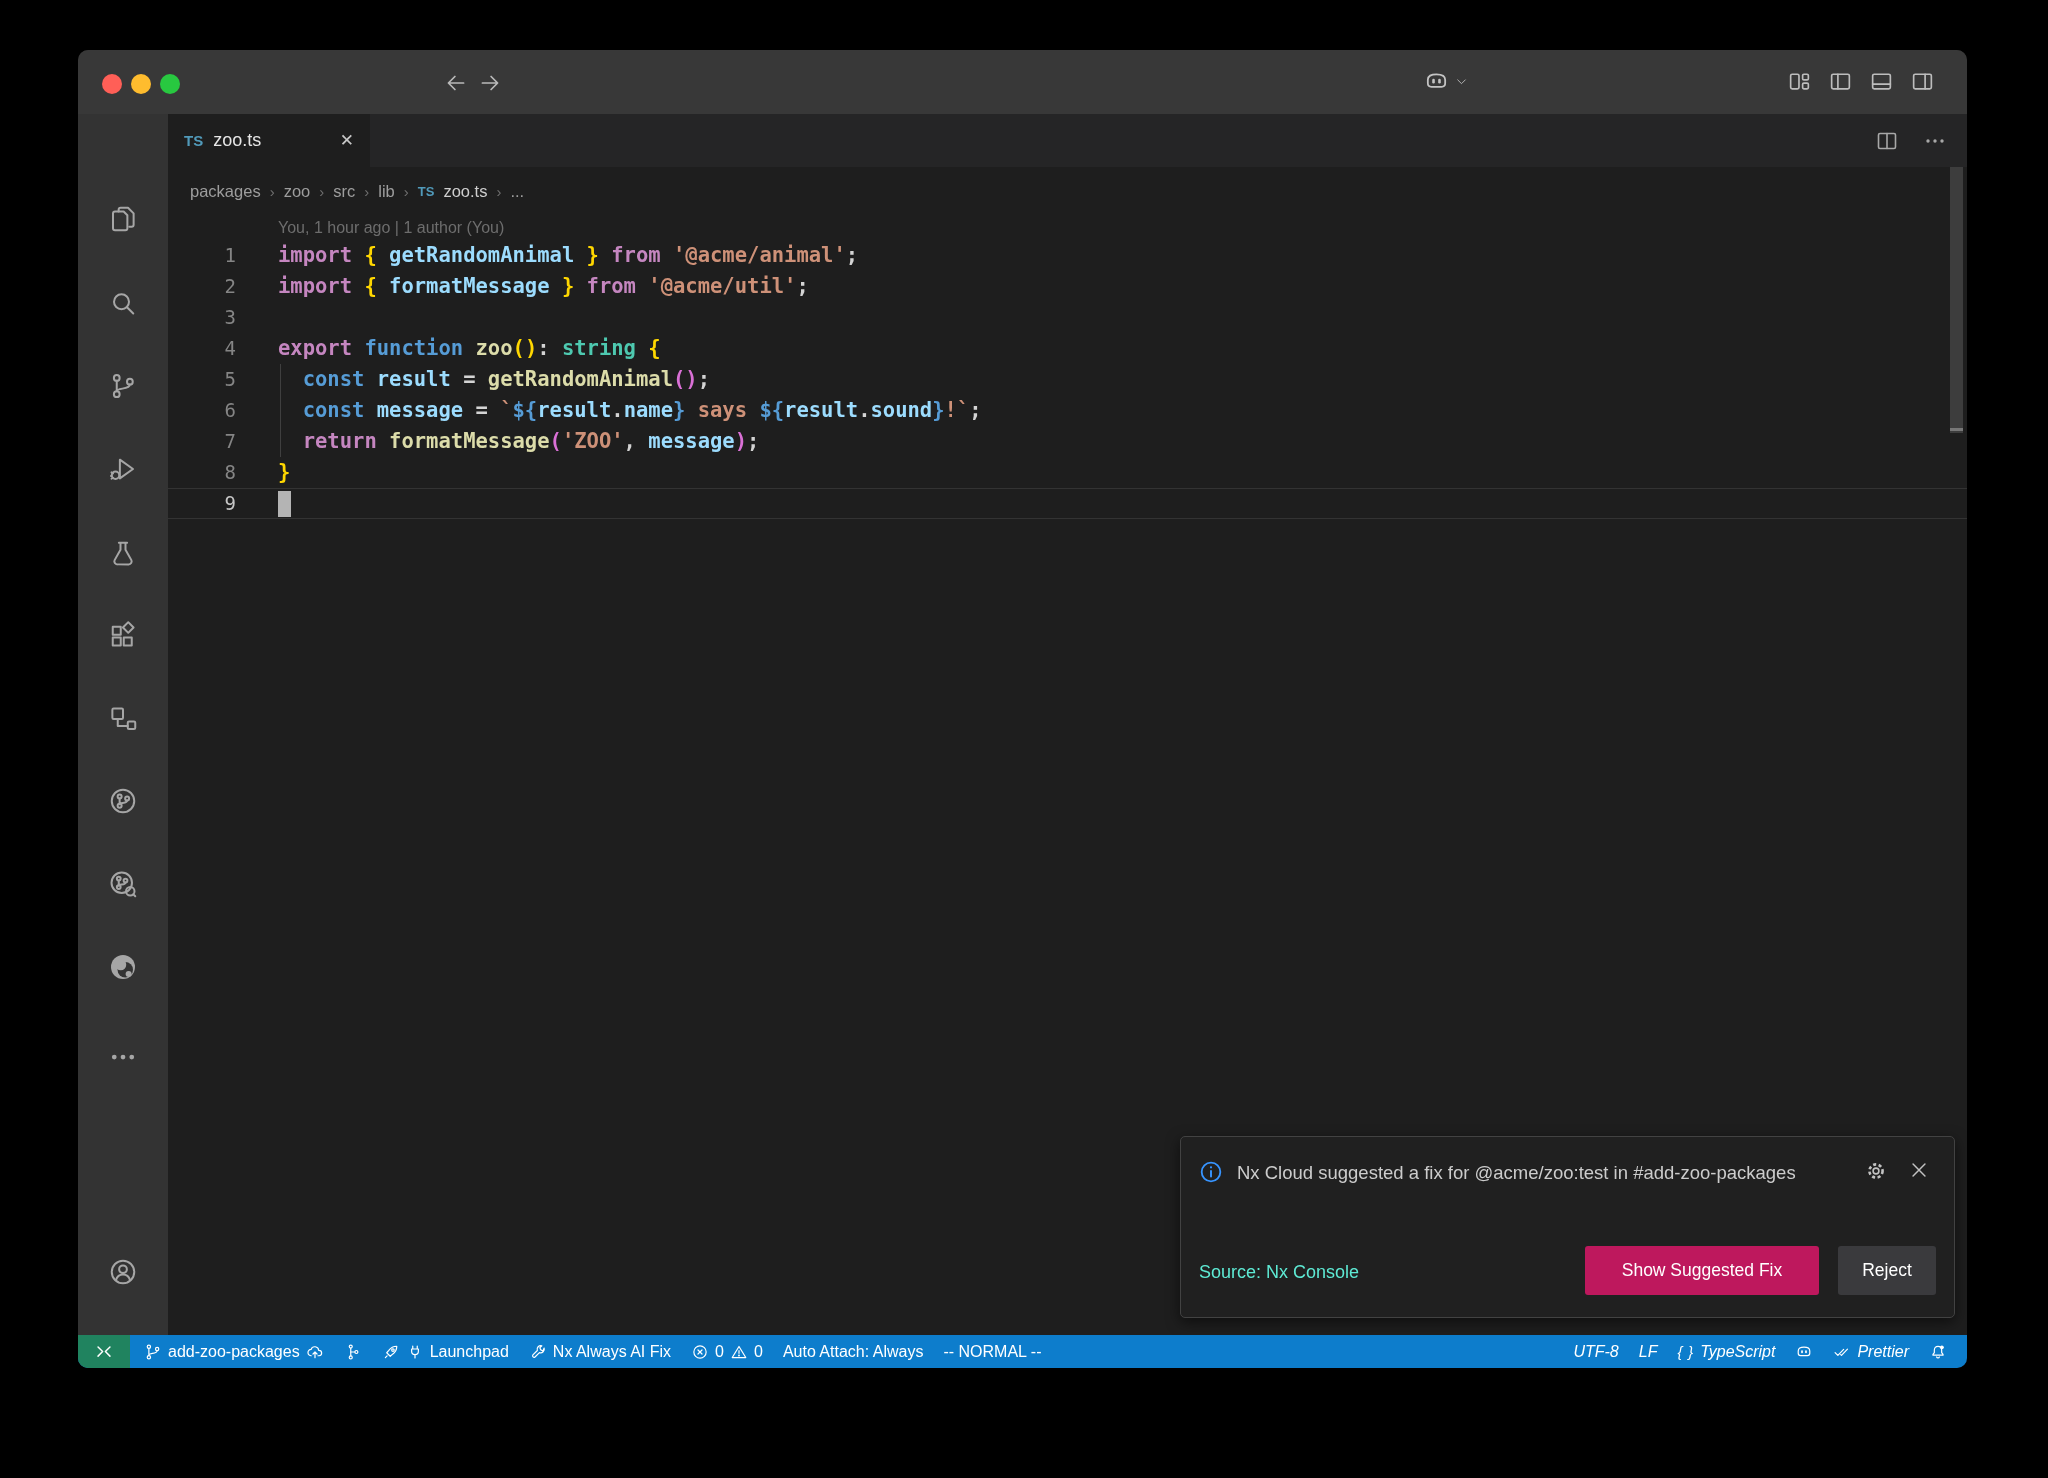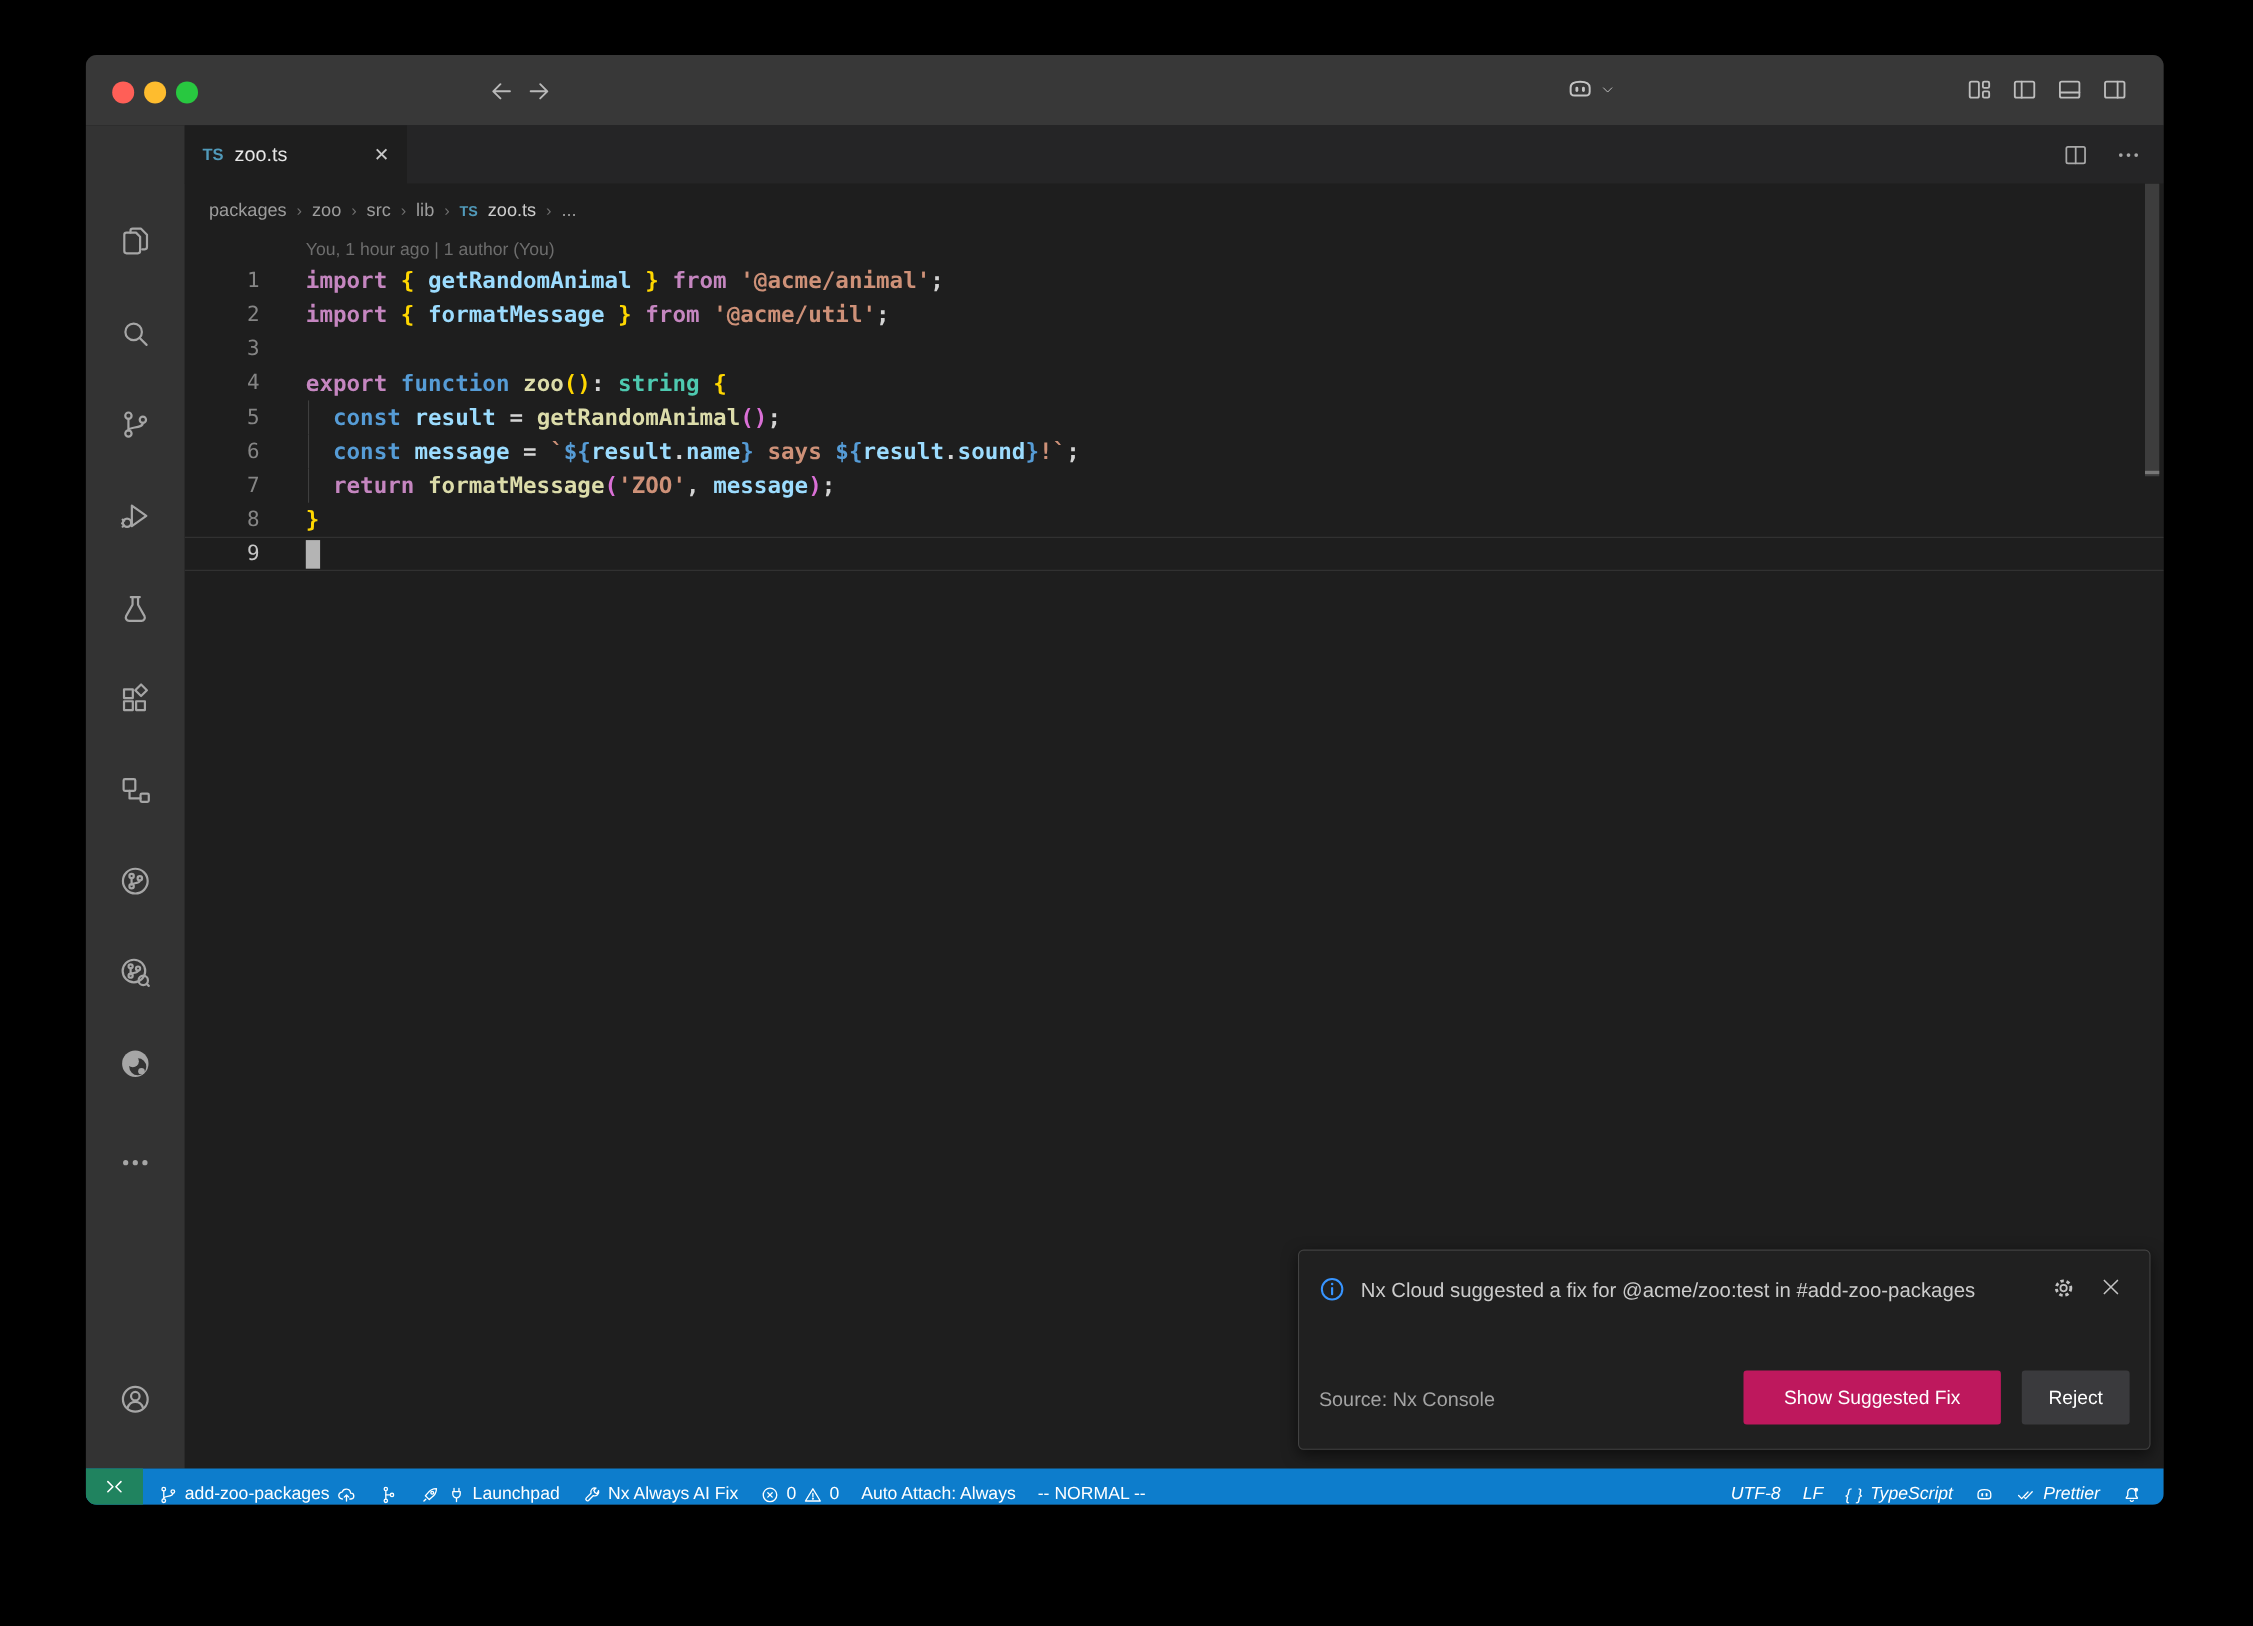--- a/index.html
+++ b/index.html
@@ -58,33 +58,33 @@
   .vscrollbar{position:absolute;right:4px;top:117px;width:13px;height:266px;background:rgba(121,121,121,.35);}
   .vscroll-marker{position:absolute;left:0;right:0;bottom:2px;height:3px;background:rgba(190,190,190,.45);}
 
   
   .notification{position:absolute;left:1102px;top:1086px;width:775px;height:182px;background:#202020;
                 border:1px solid #424242;border-radius:5px;box-shadow:0 4px 14px rgba(0,0,0,.55);box-sizing:border-box;}
   .notif-msg{position:absolute;left:56px;top:18px;width:618px;line-height:36px;color:#cccccc;font-size:18.5px;}
   .notif-info{position:absolute;left:17px;top:22px;width:26px;height:26px;}
   .notif-gear{position:absolute;right:66px;top:22px;width:24px;height:24px;color:#c2c2c2;}
   .notif-close{position:absolute;right:24px;top:22px;width:22px;height:22px;color:#c2c2c2;}
-  .notif-source{position:absolute;left:18px;bottom:34px;color:#a3a3a3;font-size:18px;text-align:center;}
+  .notif-source{position:absolute;left:18px;bottom:34px;color:#5eead4;font-size:18px;text-align:center;}
   .notif-btn{position:absolute;bottom:22px;height:49px;border:none;border-radius:3px;color:#fff;
              font-size:17.5px;font-family:"Liberation Sans",sans-serif;display:flex;align-items:center;justify-content:center;}
   .btn-primary{right:135px;width:234px;}
   .btn-secondary{right:18px;width:98px;background:#3a3a3d;}
 
   
   .statusbar{position:absolute;left:0;right:0;bottom:0;height:33px;display:flex;align-items:stretch;
              color:#ffffff;font-size:16px;}
   .remote{width:52px;display:flex;align-items:center;justify-content:center;}
   .sb-left{display:flex;align-items:stretch;padding-left:4px;}
   .sb-right{margin-left:auto;display:flex;align-items:stretch;padding-right:10px;font-style:italic;}
-  .sb-item{display:flex;align-items:flex-end;gap:6px;padding:0 10px;}
+  .sb-item{display:flex;align-items:center;gap:6px;padding:0 10px;}
   .sb-item svg{width:18px;height:18px;}
   .sb-braces{font-size:14.5px;letter-spacing:1px;}
 
   svg{overflow:visible;}
   .stroked{fill:none;stroke:currentColor;stroke-width:1.6;stroke-linecap:round;stroke-linejoin:round;}
 </style>
 </head>
 <body>
 
 <div class="screen">

